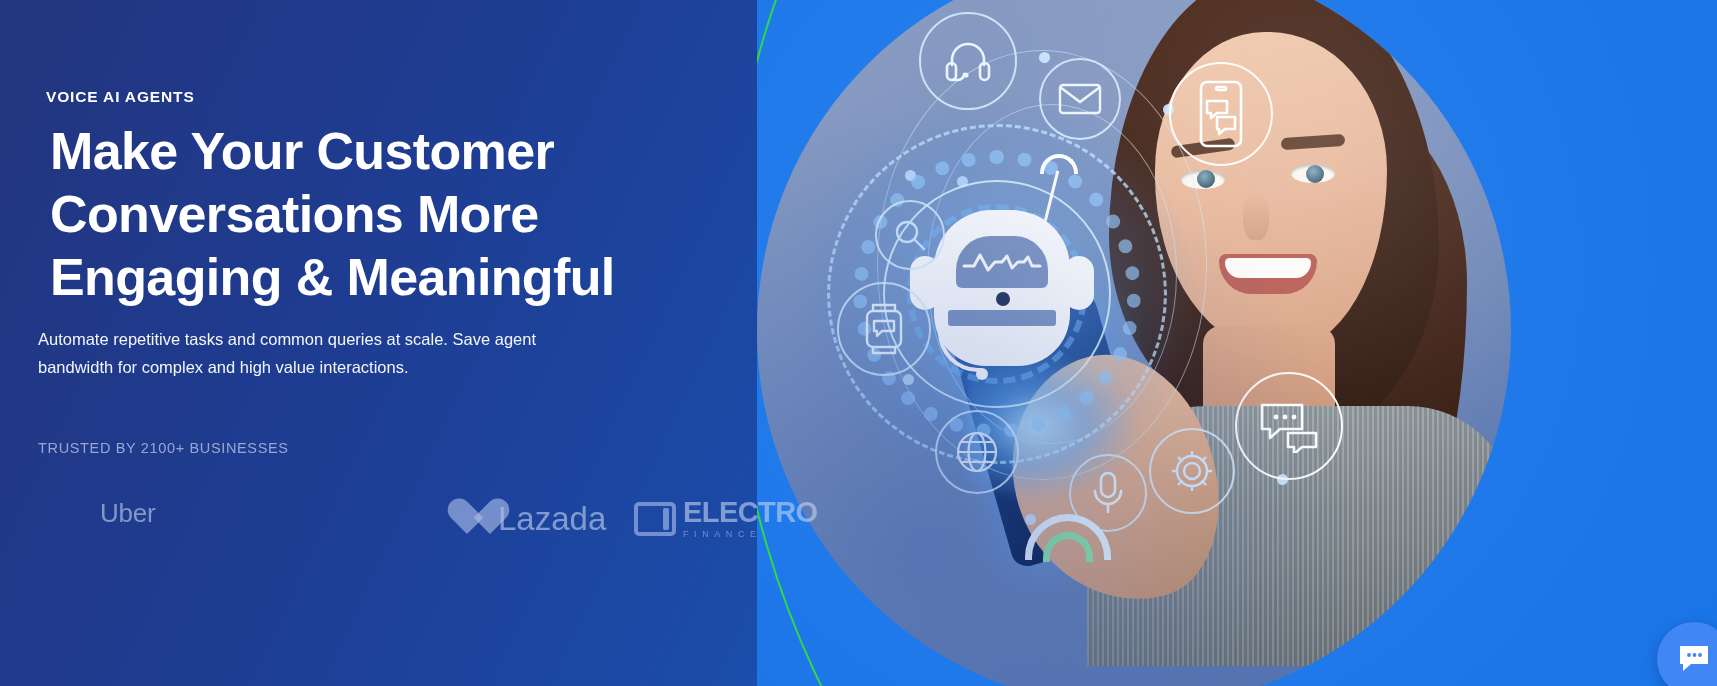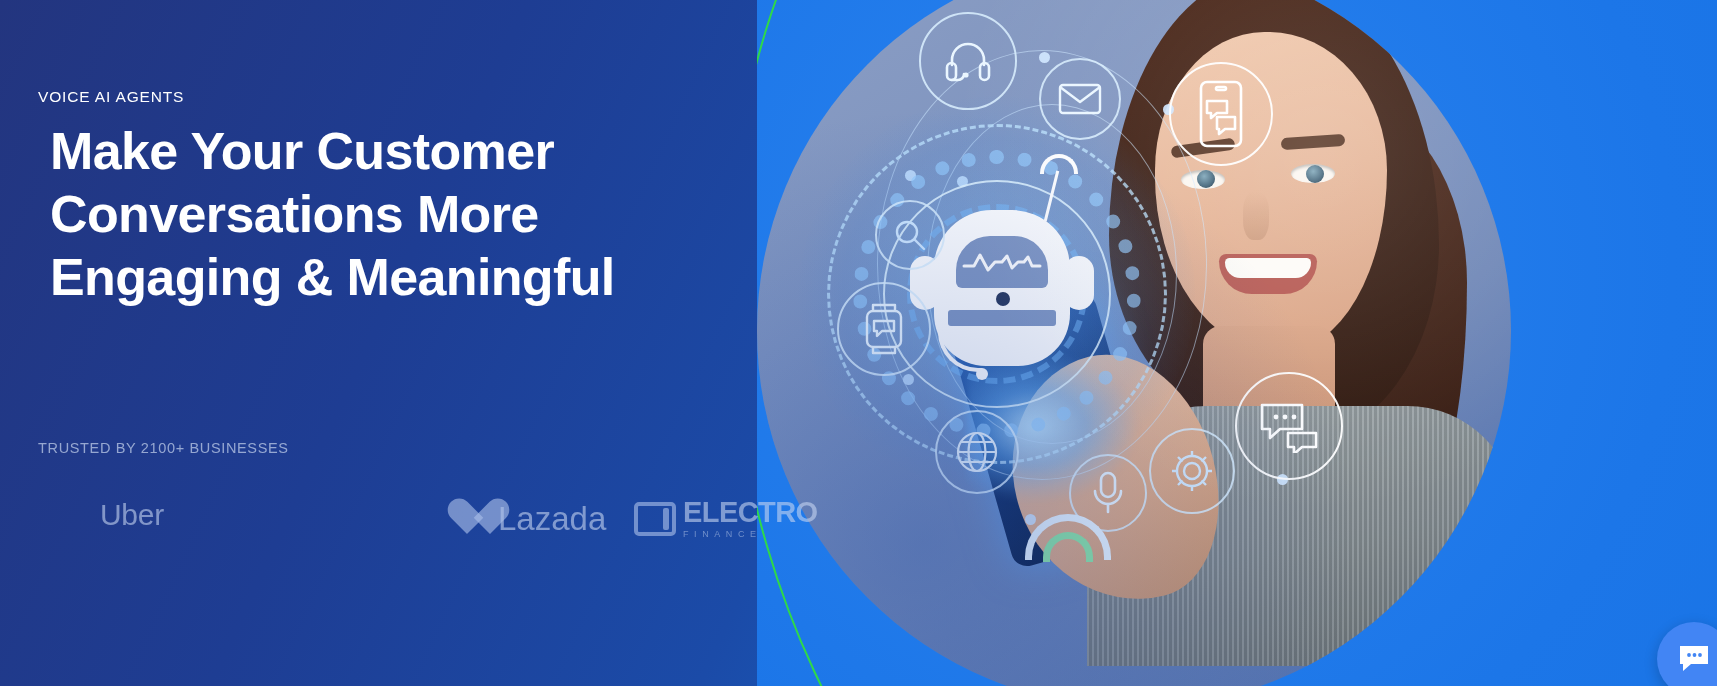--- a/index.html
+++ b/index.html
@@ -281,25 +281,25 @@
   }
 
   
   .content {
     position: absolute;
     left: 38px; top: 0;
     width: 700px; height: 686px;
     z-index: 5;
   }
   .eyebrow {
-    position: absolute; top: 88px; left: 0;
+    position: absolute; top: 88px; left: 8px;
     font-size: 15.5px;
     letter-spacing: .055em;
     color: #ffffff;
-    font-weight: 400;
+    font-weight: 700;
   }
   .headline {
     position: absolute; top: 120px; left: 12px;
     width: 640px;
     font-size: 52px;
     line-height: 63px;
     font-weight: 700;
     color: #ffffff;
     letter-spacing: -.012em;
   }
@@ -320,21 +320,21 @@
   .logos {
     position: absolute; top: 492px; left: 24px;
     width: 760px; height: 66px;
   }
   .logo {
     position: absolute;
     color: rgba(196,211,240,.60);
     display: flex; align-items: center;
     white-space: nowrap;
   }
-  .logo-uber  { left: 38px;  top: 6px; font-size: 30px; font-weight: 500; letter-spacing: -.01em; }
+  .logo-uber  { left: 38px;  top: 6px; font-size: 26px; font-weight: 500; letter-spacing: -.01em; }
   .logo-sugar { left: 208px; top: 4px; font-size: 32px; font-style: italic; font-family: "DejaVu Serif", serif; }
   .logo-lazada{ left: 384px; top: 8px; font-size: 33px; font-weight: 400; gap: 8px; }
   .logo-electro{left: 572px; top: 6px; gap: 7px; }
   .electro-text { display: flex; flex-direction: column; line-height: 1; }
   .electro-main { font-size: 29px; font-weight: 800; letter-spacing: -.02em; }
   .electro-sub  { font-size: 9px; letter-spacing: .62em; margin-top: 3px; color: rgba(196,211,240,.50); }
   .heart {
     width: 44px; height: 38px; position: relative; flex: 0 0 auto;
   }
   .heart::before, .heart::after {
@@ -515,20 +515,21 @@
       </div>
 
       <div class="wifi-arc"></div>
       <div class="wifi-arc2"></div>
     </div>
   </div>
 
   <div class="content">
     <div class="eyebrow">VOICE AI AGENTS</div>
     <h1 class="headline">Make Your Customer Conversations More Engaging &amp; Meaningful</h1>
+    <p class="subcopy">Automate repetitive tasks and common queries at scale. Save agent bandwidth for complex and high value interactions.</p>
     <div class="trusted">TRUSTED BY 2100+ BUSINESSES</div>
 
     <div class="logos">
       <div class="logo logo-uber">
         <span>Uber</span>
       </div>
 
 
       <div class="logo logo-lazada">
         <span class="heart"></span>

